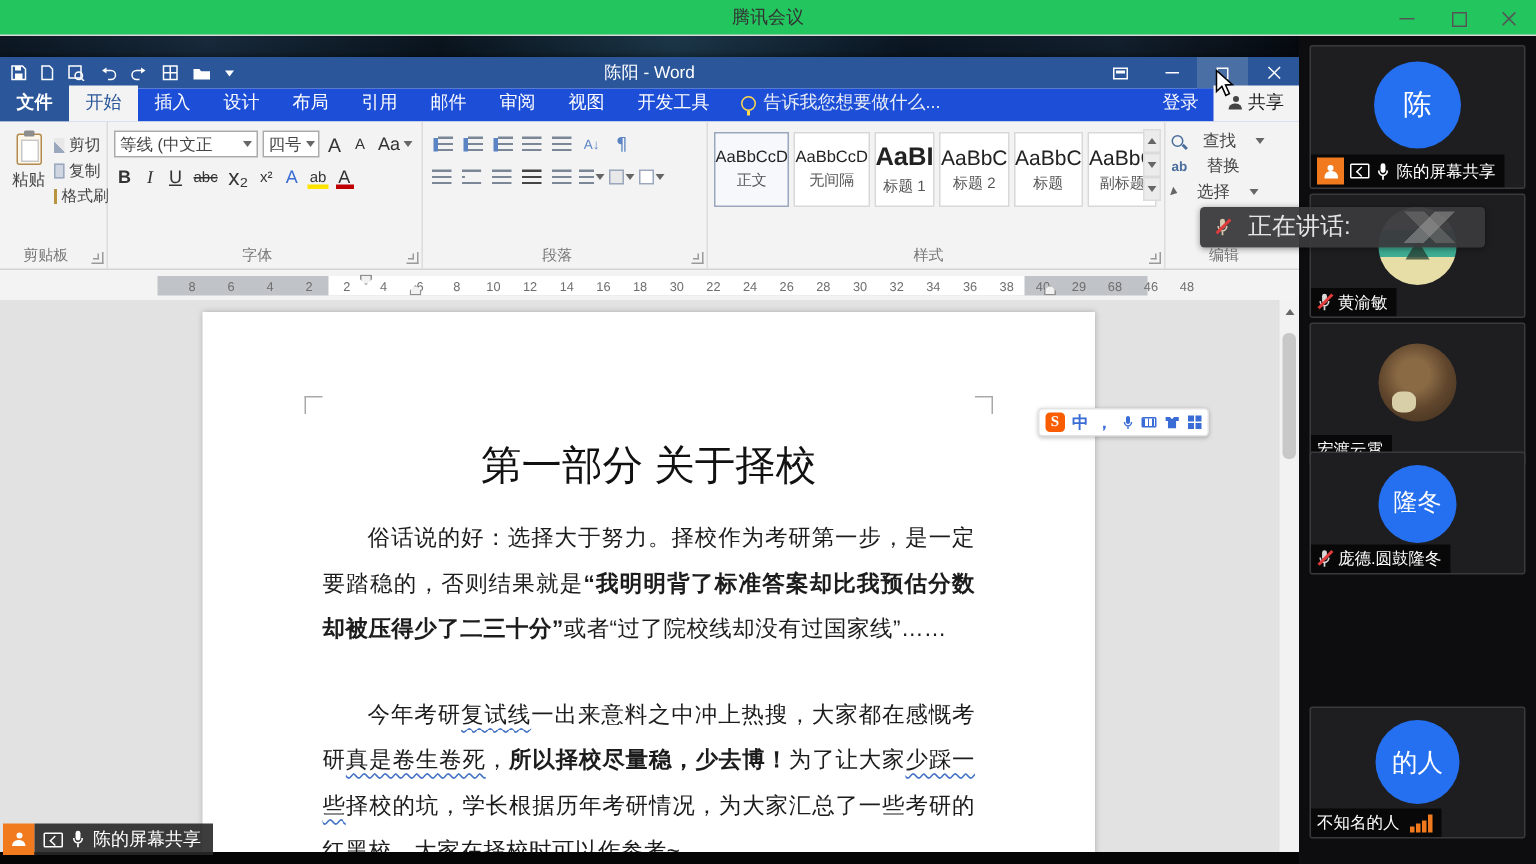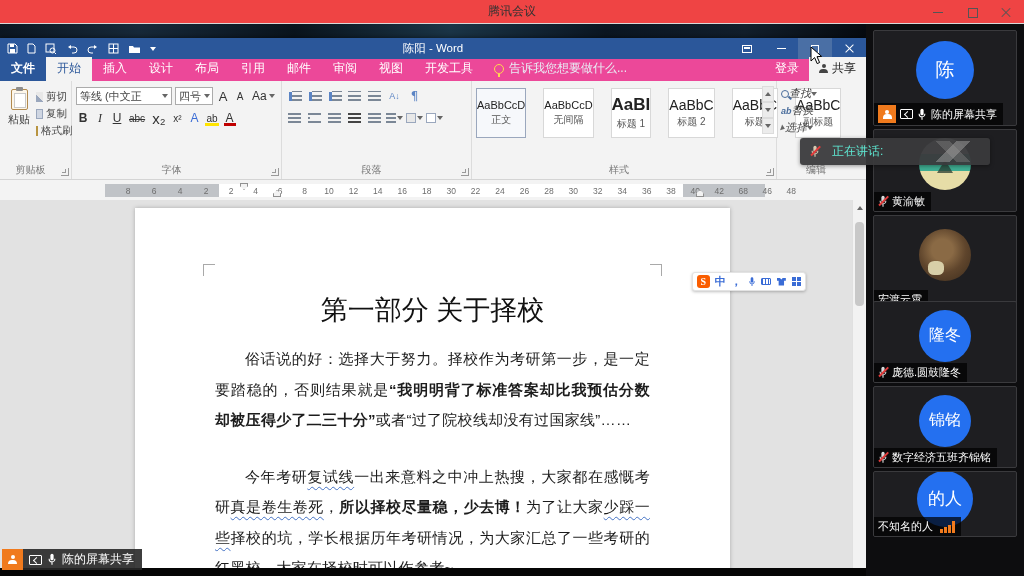--- a/index.html
+++ b/index.html
@@ -1,21 +1,21 @@
 <!DOCTYPE html>
 <html><head>
 <meta charset="utf-8">
 <style>
   * { margin:0; padding:0; box-sizing:border-box; }
   html,body { width:1024px; height:576px; overflow:hidden; background:#000;
     font-family:"Liberation Sans","DejaVu Sans",sans-serif; }
   .screen { position:relative; width:1024px; height:576px; background:#000; overflow:hidden; }
 
   
-  .os-titlebar { position:absolute; left:0; top:0; width:1024px; height:24px; background:#ef4444;
+  .os-titlebar { position:absolute; left:0; top:0; width:1024px; height:24px; background:#22c55e;
     display:flex; align-items:center; justify-content:center; border-bottom:1px solid #d9d9d9; }
   .os-title { font-size:12px; color:#333; }
   .os-controls { position:absolute; right:6px; top:0; height:24px; display:flex; align-items:center; gap:22px; padding-right:6px; }
   .osc { width:12px; height:12px; position:relative; display:inline-block; cursor:default; }
   .osc-min::after { content:""; position:absolute; left:1px; right:1px; top:6px; height:1px; background:#555; }
   .osc-max::after { content:""; position:absolute; left:2px; top:2px; width:8px; height:8px; border:1px solid #555; }
   .osc-close::before,.osc-close::after { content:""; position:absolute; left:0px; top:5.5px; width:12px; height:1px; background:#555; }
   .osc-close::before { transform:rotate(45deg);} .osc-close::after { transform:rotate(-45deg);}
 
   
@@ -33,21 +33,21 @@
   .wbtn { width:34px; height:21px; display:flex; align-items:center; justify-content:center; color:#fff; position:relative; }
   .wbtn-max { background:#4a6fa5; }
   .wb-min { width:9px; height:1px; background:#fff; display:inline-block; }
   .wb-max { width:8px; height:8px; border:1px solid #fff; display:inline-block; }
   .wb-x { position:relative; width:9px; height:9px; display:inline-block; }
   .wb-x::before,.wb-x::after { content:""; position:absolute; left:-1px; top:4px; width:11px; height:1px; background:#fff; }
   .wb-x::before{ transform:rotate(45deg);} .wb-x::after{ transform:rotate(-45deg);}
   .wb-ribopts { width:10px; height:8px; border:1px solid #fff; display:inline-block; position:relative; }
   .wb-ribopts::after { content:""; position:absolute; left:1px; right:1px; top:1px; height:2px; background:#fff; }
 
-  .wtabs { position:absolute; left:0; top:21px; width:100%; height:22px; background:#ec4899; display:flex; align-items:flex-end; color:#fff; font-size:12px; }
+  .wtabs { position:absolute; left:0; top:21px; width:100%; height:22px; background:#1d4ed8; display:flex; align-items:flex-end; color:#fff; font-size:12px; }
   .wtab { padding:3px 11px 4px; white-space:nowrap; }
   .wtab.file { background:#2b579a; font-weight:bold; }
   .wtab.active { background:#f3f3f3; color:#2b579a;font-family:Liberation Serif, serif; }
   .tellme { display:flex; align-items:center; gap:5px; padding:3px 10px 4px; font-size:12px; color:#e8edf5; }
   .bulb { width:10px; height:10px; border:1px solid #ffd84d; border-radius:50%; position:relative; }
   .bulb::after { content:""; position:absolute; left:3px; top:9px; width:2px; height:3px; background:#ffd84d; }
   .wtabs-right { margin-left:auto; display:flex; align-items:flex-start; }
   .signin { padding:3px 10px 4px; font-size:12px; }
   .sharebtn { background:#f3f3f3; color:#222; font-size:12px; padding:3px 10px 4px; display:flex; gap:4px; align-items:center; }
   .person-glyph { width:9px; height:9px; position:relative; display:inline-block; }
@@ -82,33 +82,33 @@
   .colorbar::after { content:""; position:absolute; left:1px; right:1px; bottom:1px; height:3px; }
   .hl::after { background:#ffe400; } .fc::after { background:#c00000; }
   .g-par { width:190px; }
   .pbtn { width:17px; height:18px; display:flex; align-items:center; justify-content:center; }
   .gl { width:13px; height:11px; background:repeating-linear-gradient(to bottom,#7b8796 0 1.5px,transparent 1.5px 4.2px); }
   .gl-bullet { box-shadow:-4px 0 0 -1px #5b84c4; margin-left:4px; width:10px; }
   .gl-center { background:repeating-linear-gradient(to bottom,#7b8796 0 1.5px,transparent 1.5px 4.2px); clip-path:polygon(0 0,100% 0,100% 35%,15% 35%,15% 60%,100% 60%,100% 100%,0 100%); }
   .gl-just { background:repeating-linear-gradient(to bottom,#444 0 1.5px,transparent 1.5px 4.2px); }
   .sorticn { font-size:9px; color:#5b84c4; } .pilcrow { font-size:12px; color:#5b84c4; font-family:"DejaVu Sans",sans-serif; }
   .g-styles { width:305px; padding-right:16px; }
-  .stylecards { display:flex; gap:17px; height:52px; padding-top:3px; }
+  .stylecards { display:flex; gap:3px; height:52px; padding-top:3px; }
   .scard { width:56px; height:50px; background:#fff; border:1px solid #d8d8d8; display:flex; flex-direction:column; align-items:center; justify-content:center; gap:2px; }
   .scard.sel { border:1px solid #9aa7bd; background:#f6f8fb; }
   .scard .prev { font-size:11px; color:#222; white-space:nowrap; }
   .scard.h1 .prev { font-size:17px; font-weight:bold; }
   .scard.h2 .prev,.scard.ht .prev,.scard.st .prev { font-size:14px; }
   .scard .sname { font-size:10px; color:#555; white-space:nowrap; }
   .gallery-scroll { position:absolute; right:2px; top:5px; width:12px; height:48px; display:flex; flex-direction:column; }
   .gsc { flex:1; background:#ececec; border:1px solid #dcdcdc; display:flex; align-items:center; justify-content:center; }
   .tri-u { width:0;height:0;border-left:3px solid transparent;border-right:3px solid transparent;border-bottom:4px solid #666; }
   .tri-d { width:0;height:0;border-left:3px solid transparent;border-right:3px solid transparent;border-top:4px solid #666; }
   .g-edit { width:88px; border-right:none; }
-  .edit-item { display:flex; align-items:center; gap:0; height:17px; font-size:11px; white-space:nowrap;font-style:italic; }
+  .edit-item { display:flex; align-items:center; gap:13px; height:17px; font-size:11px; white-space:nowrap; }
   .mag { width:8px; height:8px; border:1.5px solid #4a6d9c; border-radius:50%; position:relative; }
   .mag::after { content:""; position:absolute; left:6px; top:6px; width:4px; height:1.5px; background:#4a6d9c; transform:rotate(45deg); }
   .rep-ic { font-size:9px; color:#4a6d9c; font-weight:bold; }
   .sel-ic { width:0;height:0;border-left:4px solid #666;border-top:3px solid transparent;border-bottom:3px solid transparent; transform:rotate(20deg); }
 
   
   .wruler { position:absolute; left:0; top:142px; width:100%; height:20px; background:#f3f3f3; }
   .ruler-bar { position:absolute; left:105px; top:4px; width:660px; height:13px; background:#c0c3c7; display:flex; font-size:8.5px; color:#6e6e6e; }
   .rz { display:flex; align-items:center; }
   .rz span { display:inline-block; text-align:center; }
@@ -169,21 +169,21 @@
   .share-sq { width:18px; height:18px; background:#f07a1d; display:flex; align-items:center; justify-content:center; flex:0 0 auto; }
   .share-sq .person-glyph::before,.share-sq .person-glyph::after { background:#fff; }
   .screen-ic { width:13px; height:10px; border:1px solid #fff; border-radius:1px; position:relative; flex:0 0 auto; }
   .screen-ic::after { content:""; position:absolute; left:4px; top:2px; width:4px; height:4px; border-left:1px solid #fff; border-bottom:1px solid #fff; transform:rotate(45deg); }
   .audiobars { display:flex; align-items:flex-end; gap:1.5px; height:12px; margin-left:3px; }
   .audiobars i { display:block; width:2.5px; background:#f07a1d; }
   .ab1{height:4px;} .ab2{height:6px;} .ab3{height:8px;} .ab4{height:12px; background:#fff;}
 
   
   .toast { position:absolute; left:800px; top:138px; width:190px; height:27px; background:rgba(58,58,60,.95); border-radius:3px; display:flex; align-items:center; gap:12px; padding:0 10px; z-index:40; box-shadow:0 1px 4px rgba(0,0,0,.4); }
-  .toast-text { color:#5eead4; font-size:12px; }
+  .toast-text { color:#e5e5e5; font-size:16px; }
   .toast-deco { position:absolute; right:14px; top:3px; width:46px; height:21px; background:
      linear-gradient(135deg,transparent 40%,rgba(160,160,160,.5) 40% 60%,transparent 60%),
      linear-gradient(45deg,transparent 40%,rgba(120,120,120,.5) 40% 60%,transparent 60%); }
 
   
   .share-banner { position:absolute; left:2px; top:549px; height:21px; display:flex; align-items:center; z-index:45; }
   .share-banner .share-sq { width:21px; height:21px; }
   .share-banner .bar { height:21px; background:rgba(40,40,40,.9); display:flex; align-items:center; gap:5px; padding:0 8px 0 6px; color:#fff; font-size:12px; }
 </style>
 </head>
@@ -472,21 +472,21 @@
               <span>26</span>
               <span>28</span>
               <span>30</span>
               <span>32</span>
               <span>34</span>
               <span>36</span>
               <span>38</span>
             </span>
           <span class="rz rz-right">
               <span>40</span>
-              <span>42</span>
+              <span>29</span>
               <span>68</span>
               <span>46</span>
               <span>48</span>
             </span>
         </div>
         <span class="ind ind-first"></span>
         <span class="ind ind-left"></span>
         <span class="ind ind-right"></span>
       </div>
 
@@ -599,36 +599,22 @@
               <rect x="4" y="1" width="4" height="8" rx="2" fill="#d8d8d8"></rect>
               <path d="M2.5 7a3.5 4 0 0 0 7 0" fill="none" stroke="#d8d8d8" stroke-width="1.4"></path>
               <line x1="6" y1="11.5" x2="6" y2="14.5" stroke="#d8d8d8" stroke-width="1.4"></line>
             </svg>
             <span class="muteline"></span>
           </span>
         <span>庞德.圆鼓隆冬</span>
       </span>
     </div>
 
-    <div class="ptile" style="top:362px; height:82px;">
-      <span class="avatar avatar-blue" style="width:52px;height:52px;font-size:16px;">锦铭</span>
-      <span class="namebar">
-        <span class="micwrap">
-            <svg class="mic-s" width="10" height="13" viewBox="0 0 12 16">
-              <rect x="4" y="1" width="4" height="8" rx="2" fill="#d8d8d8"></rect>
-              <path d="M2.5 7a3.5 4 0 0 0 7 0" fill="none" stroke="#d8d8d8" stroke-width="1.4"></path>
-              <line x1="6" y1="11.5" x2="6" y2="14.5" stroke="#d8d8d8" stroke-width="1.4"></line>
-            </svg>
-            <span class="muteline"></span>
-          </span>
-        <span>数字经济五班齐锦铭</span>
-      </span>
-    </div>
-
-    <div class="ptile" style="top:447px; height:66px;">
+
+    <div class="ptile" style="top:447px; height:88px;">
       <span class="avatar avatar-blue" style="width:56px;height:56px;font-size:17px;">的人</span>
       <span class="namebar">
         <span>不知名的人</span>
         <span class="audiobars">
             <i class="ab1"></i>
             <i class="ab2"></i>
             <i class="ab3"></i>
             <i class="ab4"></i>
           </span>
       </span>

